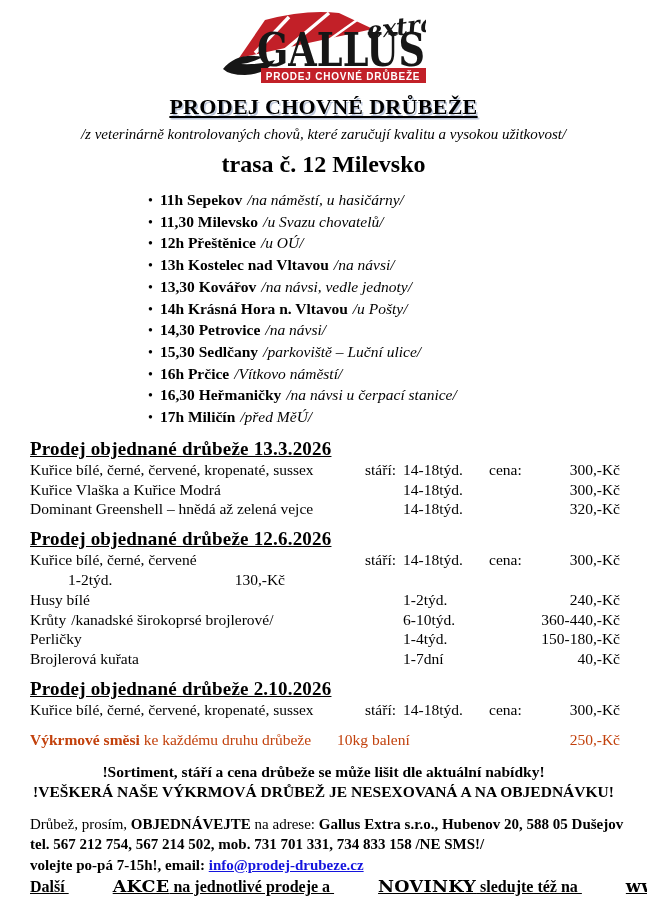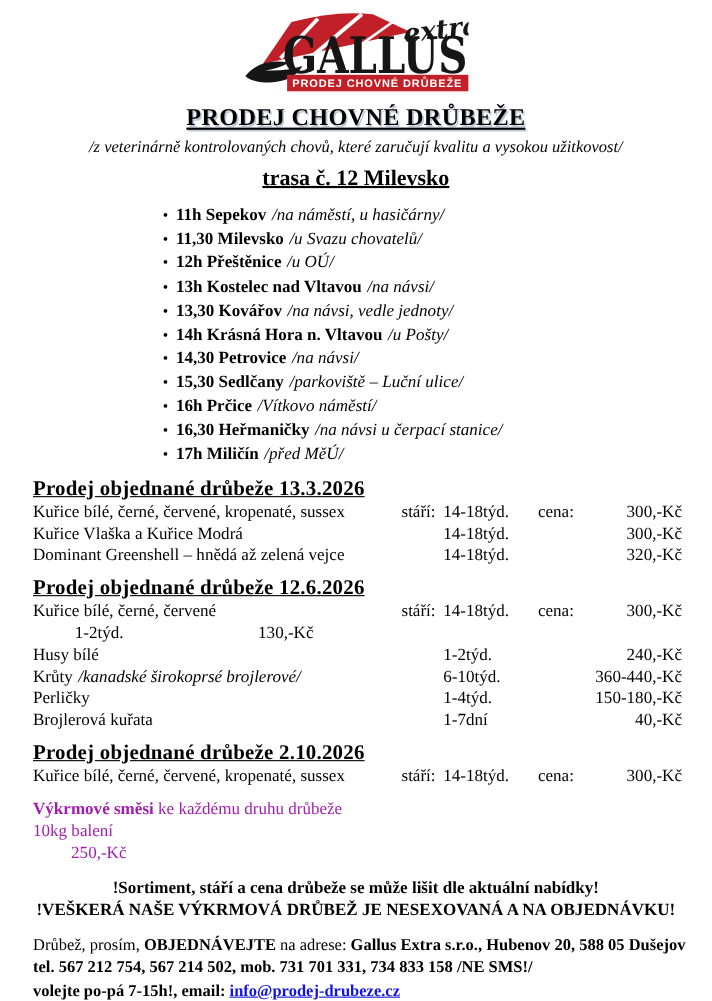--- a/index.html
+++ b/index.html
@@ -15,50 +15,49 @@
   
   .title{
     text-align:center;margin:8px 0 0;font-size:22px;font-weight:bold;
     text-decoration:underline;letter-spacing:.3px;
     text-shadow:1.5px 1.5px 0 #bcc6da;
   }
   .subtitle{
     text-align:center;margin-top:6px;font-size:15px;font-style:italic;
   }
   .trasa{
-    text-align:center;margin-top:8px;font-size:20px;font-weight:bold;
-    text-decoration:underline;
+    text-align:center;margin-top:8px;font-size:24px;font-weight:bold;
   }
 
   
   ul.stops{list-style:none;margin:12px 0 0;padding:0 0 0 148px;}
   ul.stops li{line-height:20.7px;font-size:15.5px;white-space:nowrap;}
   ul.stops .bullet{font-size:14px;margin-right:7px;}
   ul.stops .stop-label{font-weight:bold;}
   ul.stops .stop-note{font-style:italic;margin-left:5px;}
 
   
   .tables{margin:0 27px 0 30px;}
   .section{margin-top:8px;}
   .section h2{
     font-size:19px;font-weight:bold;text-decoration:underline;
     margin:0;line-height:23px;letter-spacing:.2px;
   }
   .row{display:flex;font-size:15.5px;line-height:19.8px;white-space:nowrap;}
   .row .name{flex:1 1 auto;overflow:hidden;}
-  .row .note{font-style:italic;margin-left:5px;}
+  .row .note{margin-left:5px;}
   .row .al{width:38px;flex:0 0 auto;}
   .row .age{width:86px;flex:0 0 auto;}
   .row .pl{width:46px;flex:0 0 auto;}
   .row .price{width:85px;flex:0 0 auto;text-align:right;}
 
   
   .feed{
     display:flex;margin:10px 27px 0 30px;font-size:15.5px;line-height:20px;
-    color:#a21caf;white-space:nowrap;flex-direction:column;
+    color:#c2410c;white-space:nowrap;
   }
   .feed .fname{width:307px;flex:0 0 auto;}
   .feed .fbold{font-weight:bold;}
   .feed .fmid{flex:1 1 auto;}
   .feed .fprice{width:85px;flex:0 0 auto;text-align:right;}
 
   
   .warnings{margin-top:12px;text-align:center;}
   .warnings div{font-size:15.5px;font-weight:bold;line-height:20.5px;white-space:nowrap;text-align:center;}
 

